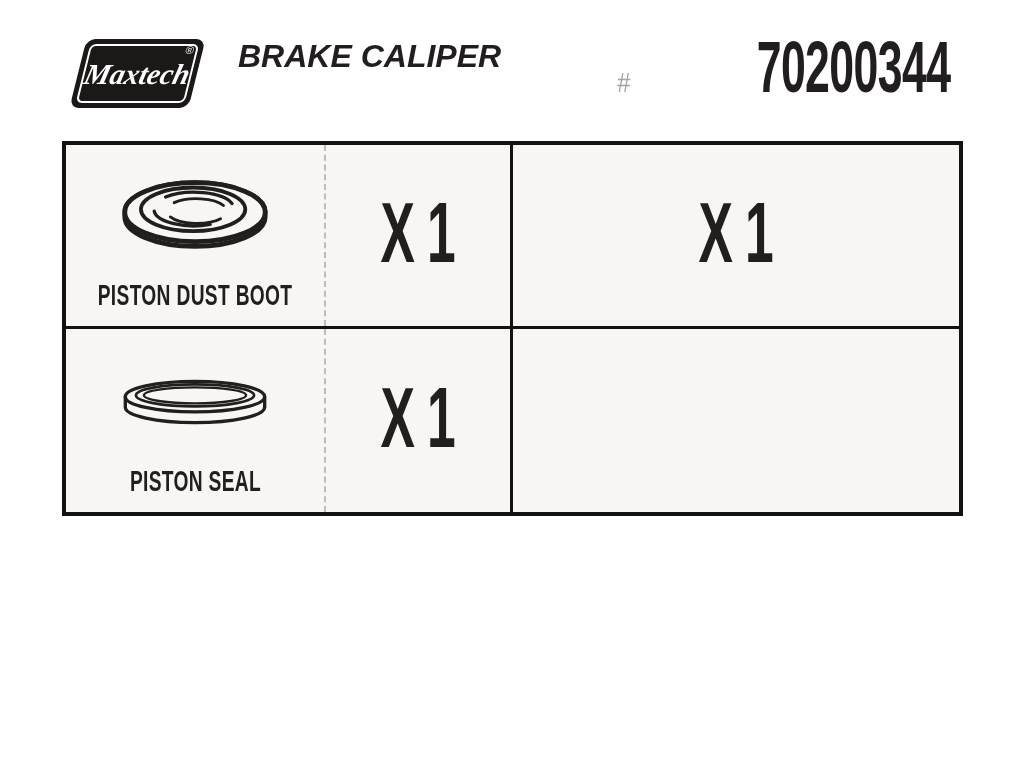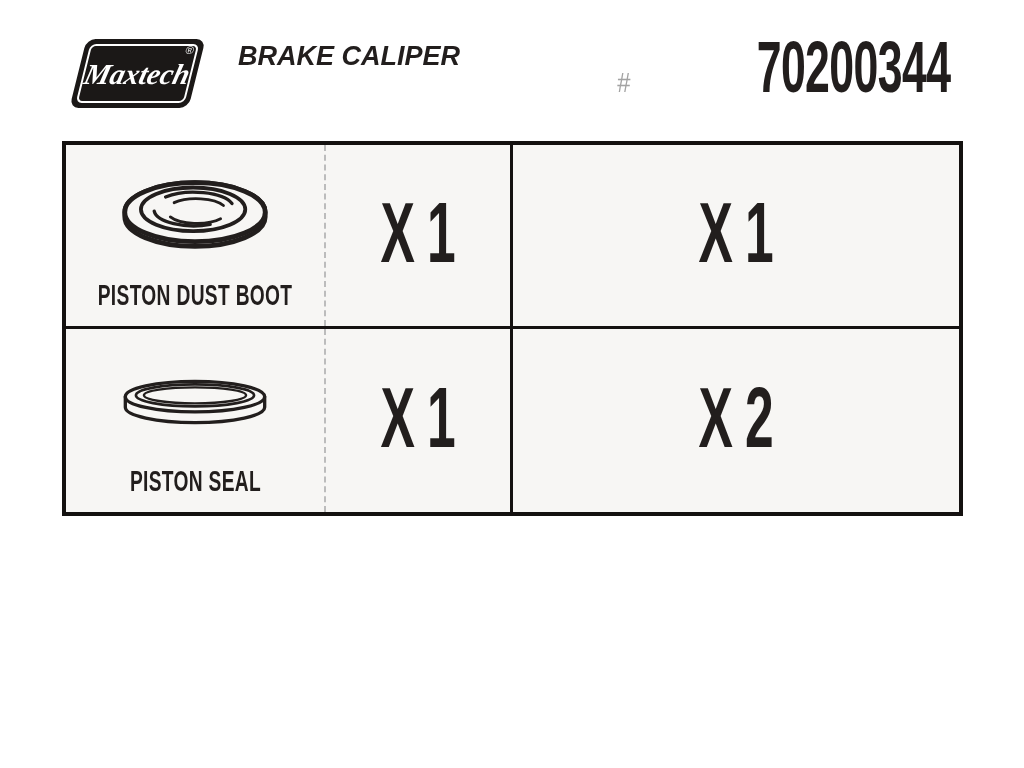--- a/index.html
+++ b/index.html
@@ -29,21 +29,21 @@
     position:absolute;inset:0;display:flex;align-items:center;justify-content:center;
     font-family:"Liberation Serif", serif;font-style:italic;font-weight:700;
     font-size:29px;color:#ffffff;padding-top:2px;
   }
   .reg-mark{
     position:absolute;top:5px;right:9px;font-size:11px;color:#ffffff;
     font-family:"Liberation Sans", sans-serif;font-style:normal;font-weight:400;
   }
   .kit-title{
     position:absolute;left:238px;top:41px;line-height:31px;
-    font-weight:700;font-style:italic;font-size:27px;letter-spacing:0;
+    font-weight:700;font-style:italic;font-size:32px;letter-spacing:0;
   }
   .kit-title .cond{transform:scaleX(0.73);transform-origin:0 50%;}
   .part-no{
     position:absolute;right:74px;top:31px;display:flex;align-items:baseline;
   }
   .part-hash{
     font-size:28px;font-weight:400;color:var(--muted);margin-right:7px;
     transform:scaleX(0.85);transform-origin:100% 50%;
   }
   .part-num{
@@ -141,19 +141,16 @@
           </svg>
         </div>
         <span class="part-label">PISTON SEAL</span>
       </div>
       <div class="qty-area">
         <span class="qty">X 1</span>
       </div>
     </div>
 
     <div class="cell">
-      <div class="qty-area">
-        <span class="qty">X 2</span>
-      </div>
     </div>
 
   </div>
 </div>
 
 </body></html>

